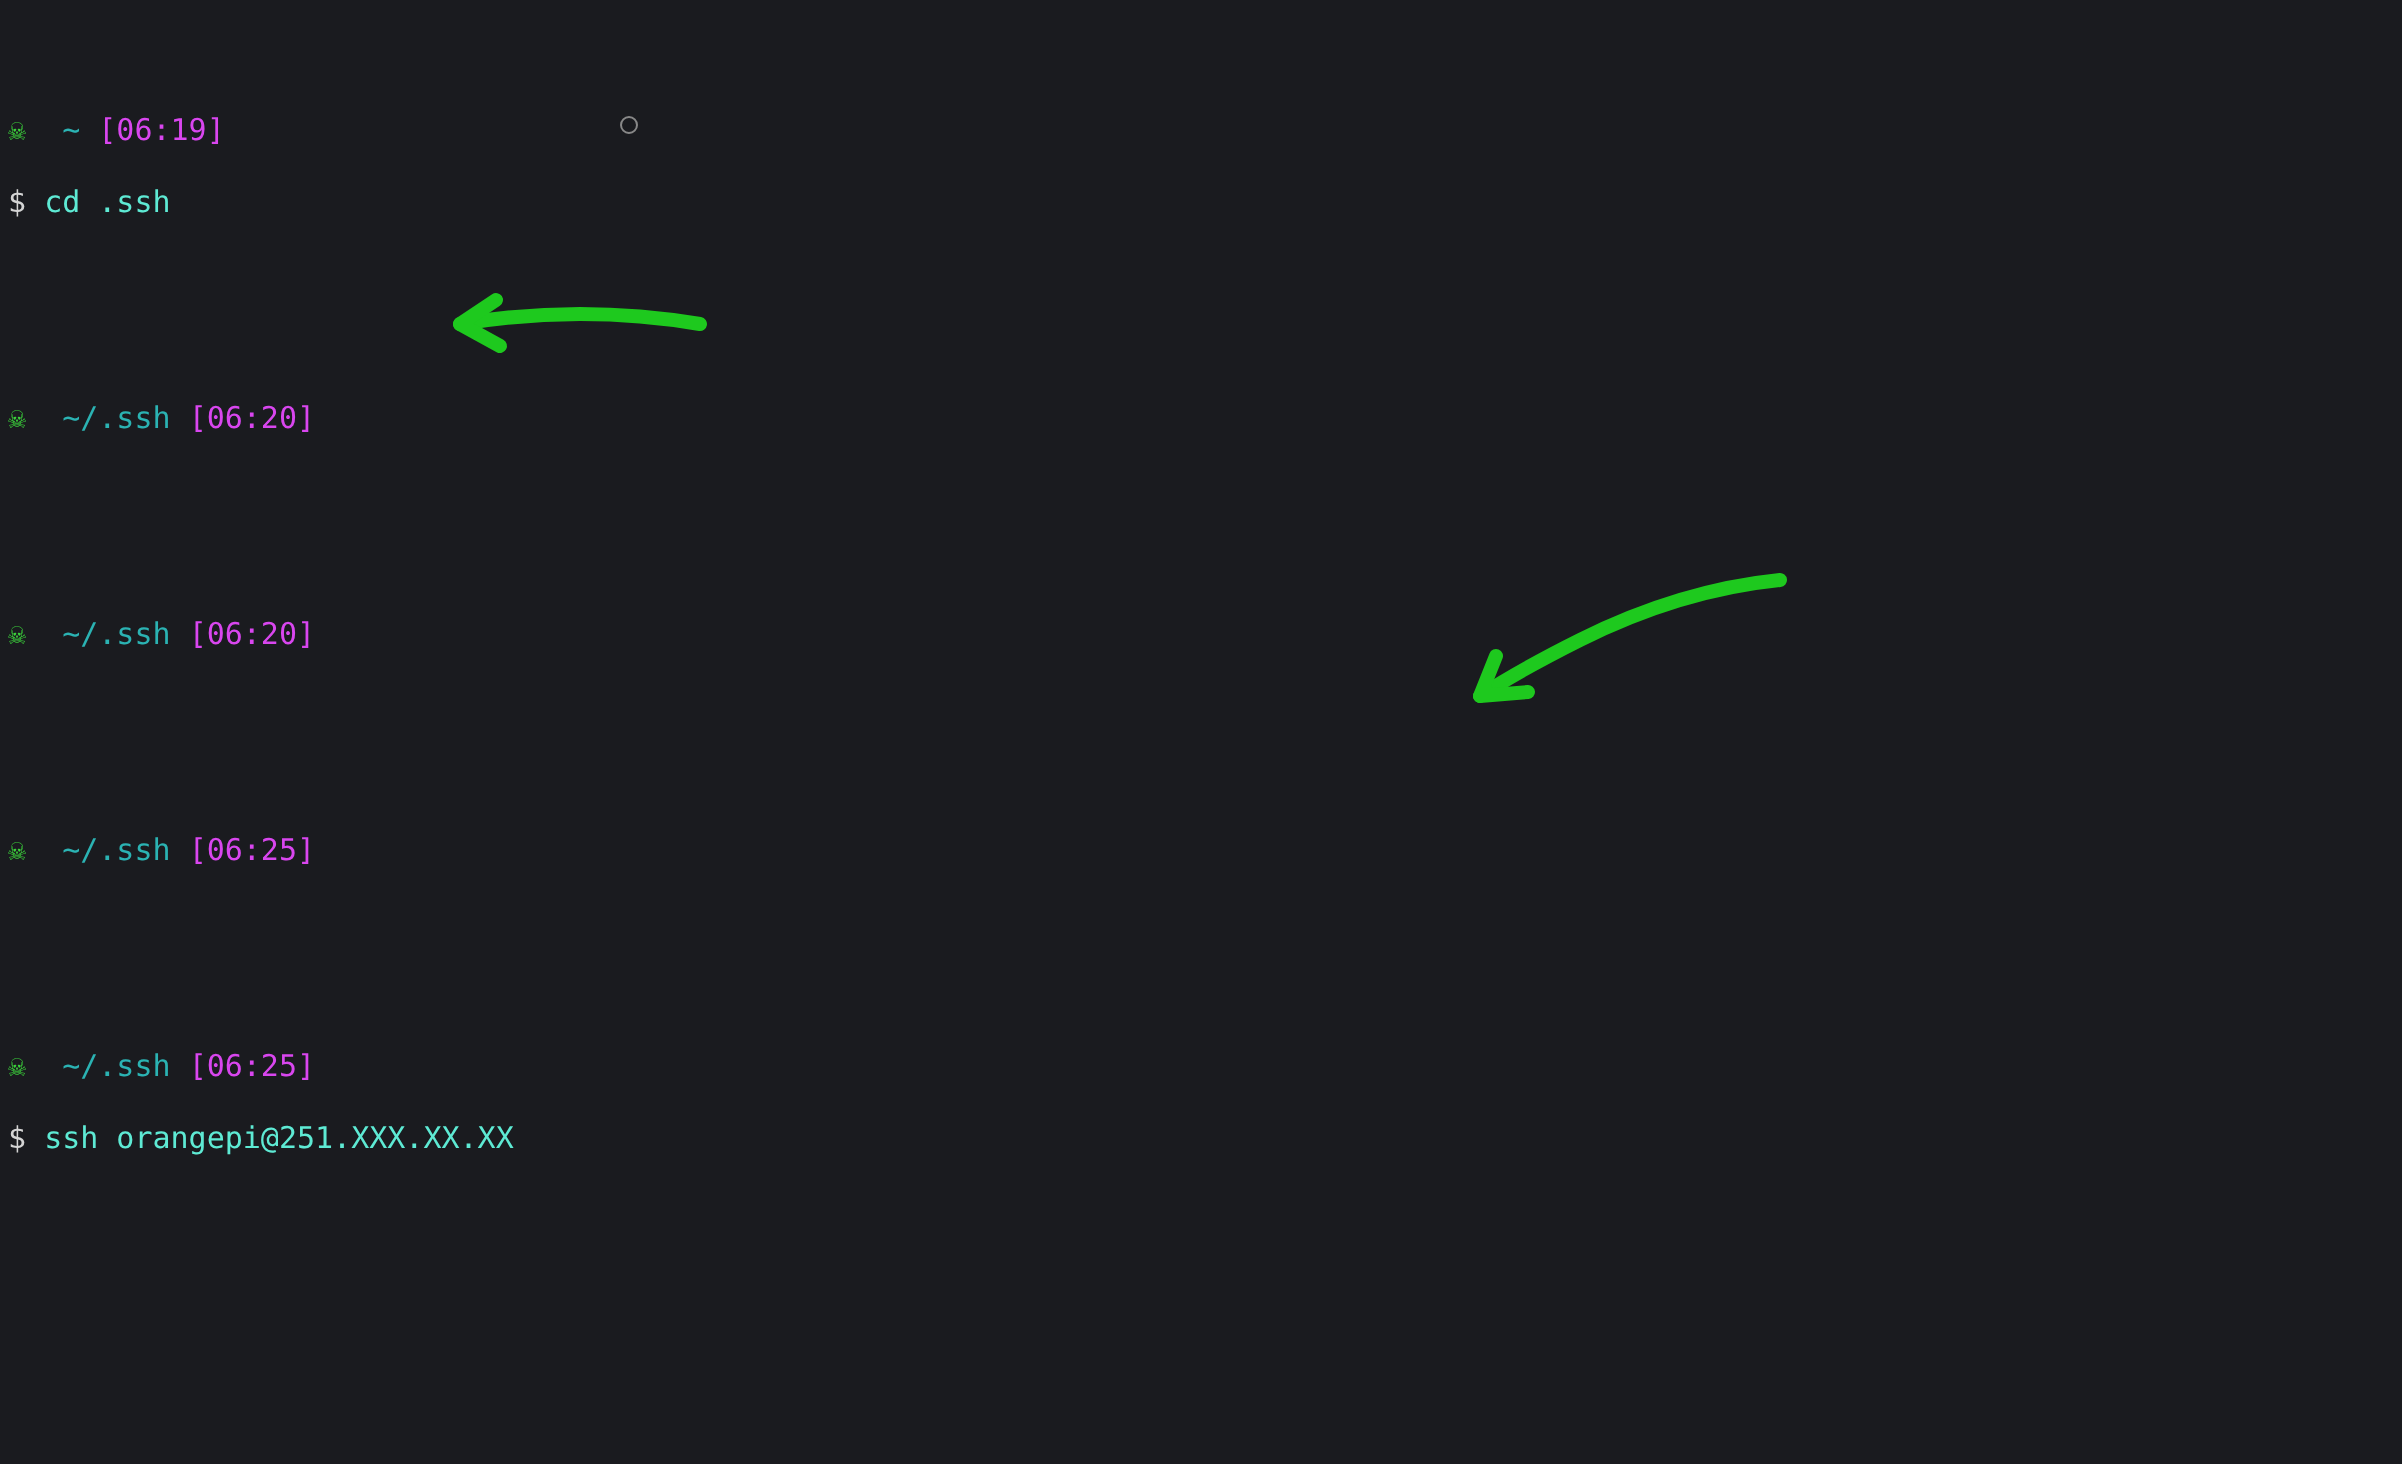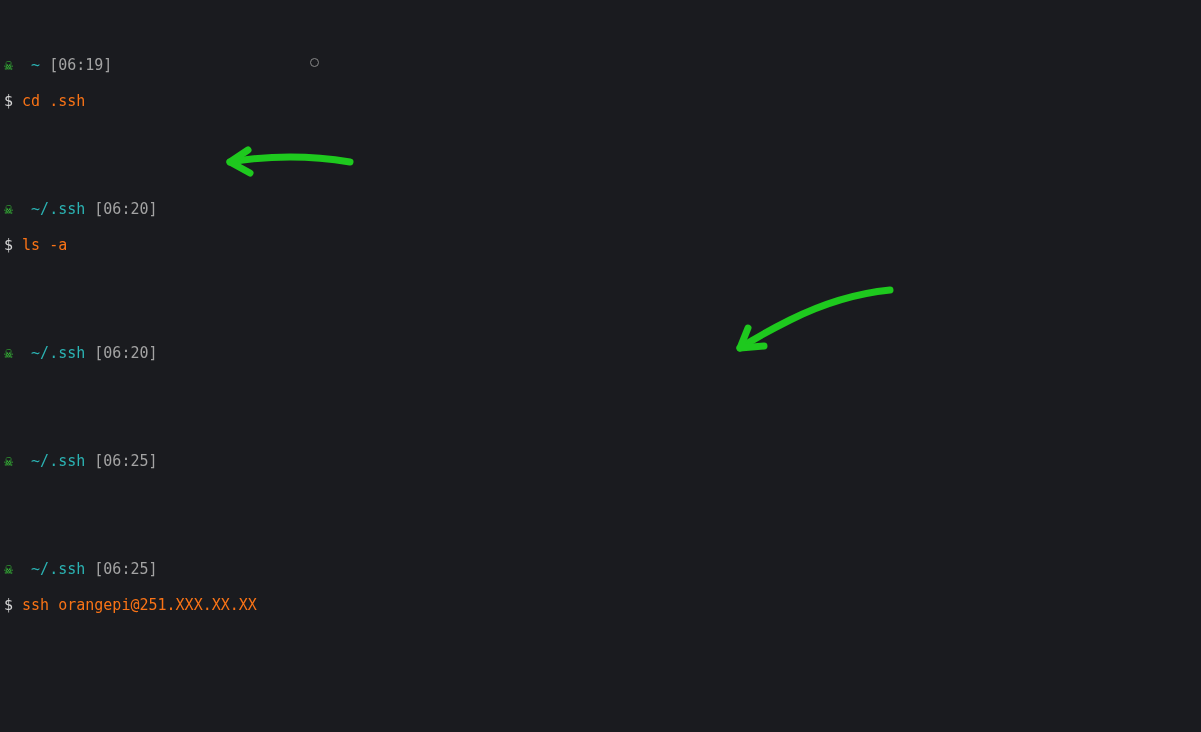--- a/index.html
+++ b/index.html
@@ -16,22 +16,22 @@
     position: relative;
   }
   .terminal {
     padding: 2px 4px;
     white-space: pre;
     position: relative;
   }
   .row { white-space: pre; }
   .skull { color: #3bd13b; }
   .teal  { color: #2bb3b3; }
-  .gray  { color: #a3a3a3; }
-  .white { color: #f97316; }
+  .gray  { color: #d946ef; }
+  .white { color: #5eead4; }
   .link  { color: #4a7dff; }
   .prompt{ color: #d4d4d4; }
   svg.annot {
     position: absolute;
     pointer-events: none;
   }
   .dot-annot {
     position: absolute;
     width: 7px;
     height: 7px;
@@ -44,21 +44,20 @@
 
 <div class="terminal">
 
 
 <div class="row"><span class="skull">☠</span>  <span class="teal">~</span> <span class="gray">[06:19]</span></div>
 <div class="row"><span class="prompt">$ </span><span class="white">cd .ssh</span></div>
 <div class="row">&nbsp;</div>
 
 
 <div class="row"><span class="skull">☠</span>  <span class="teal">~/.ssh</span> <span class="gray">[06:20]</span></div>
-<div class="row"><span class="prompt">$ </span><span class="white">ls -a</span></div>
 <div class="row">&nbsp;</div>
 
 
 <div class="row"><span class="skull">☠</span>  <span class="teal">~/.ssh</span> <span class="gray">[06:20]</span></div>
 <div class="row">&nbsp;</div>
 
 
 <div class="row"><span class="skull">☠</span>  <span class="teal">~/.ssh</span> <span class="gray">[06:25]</span></div>
 <div class="row">&nbsp;</div>
 

